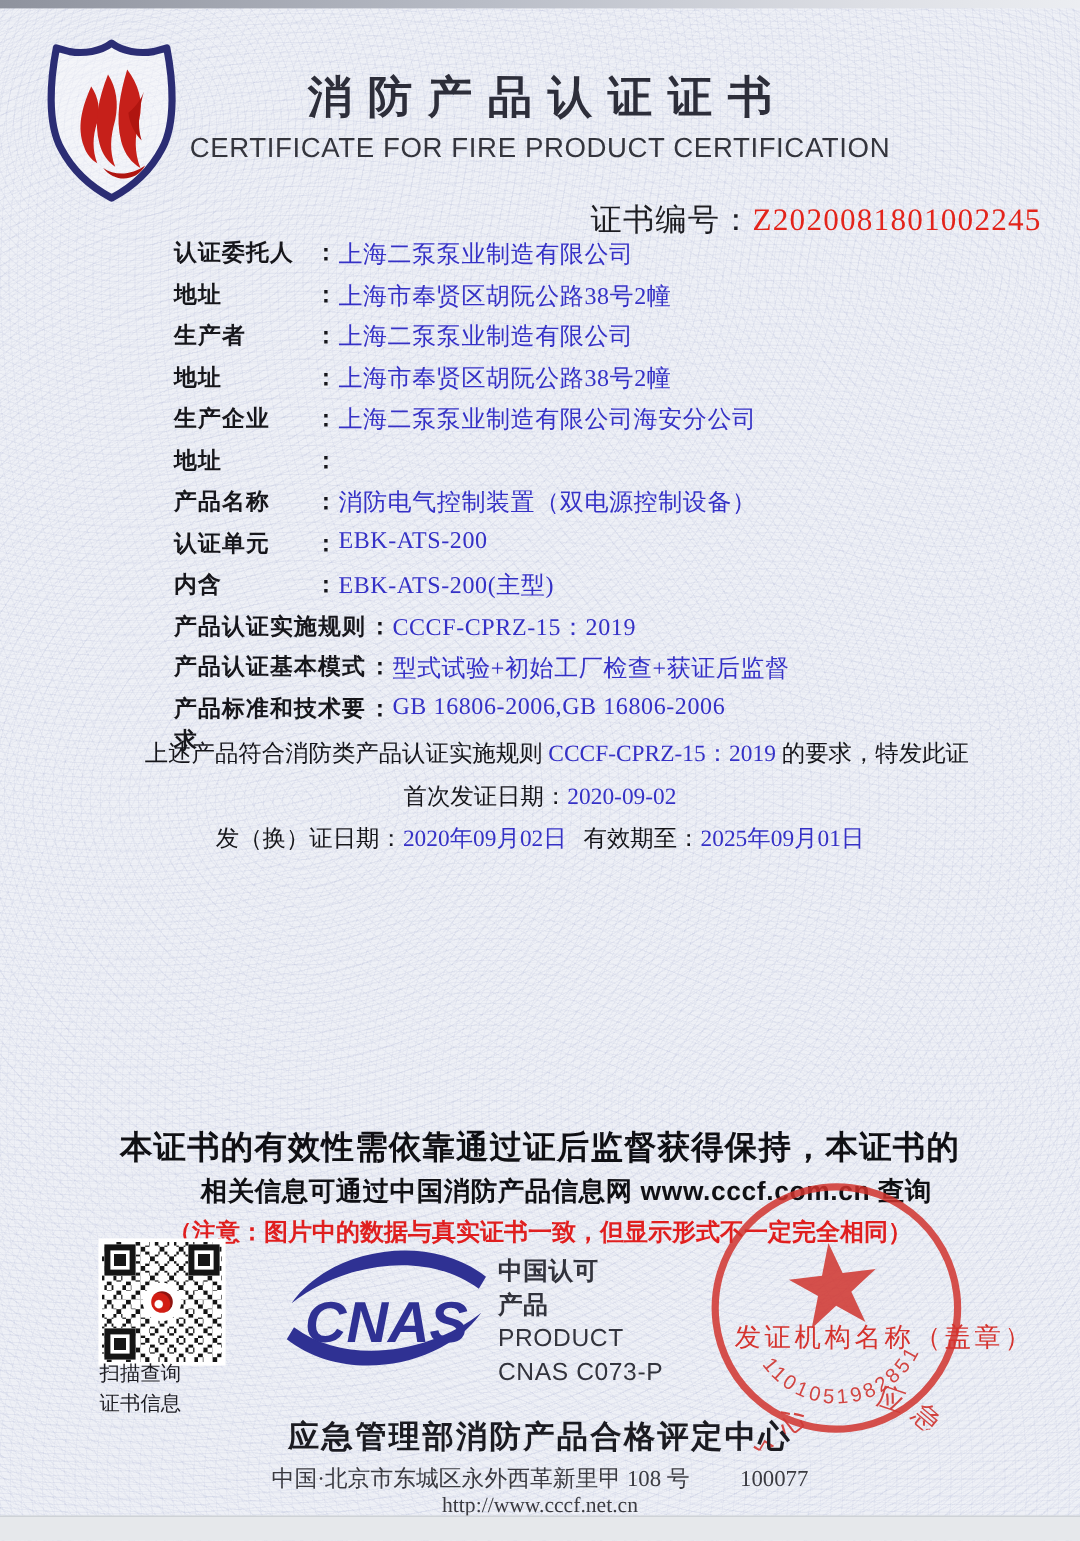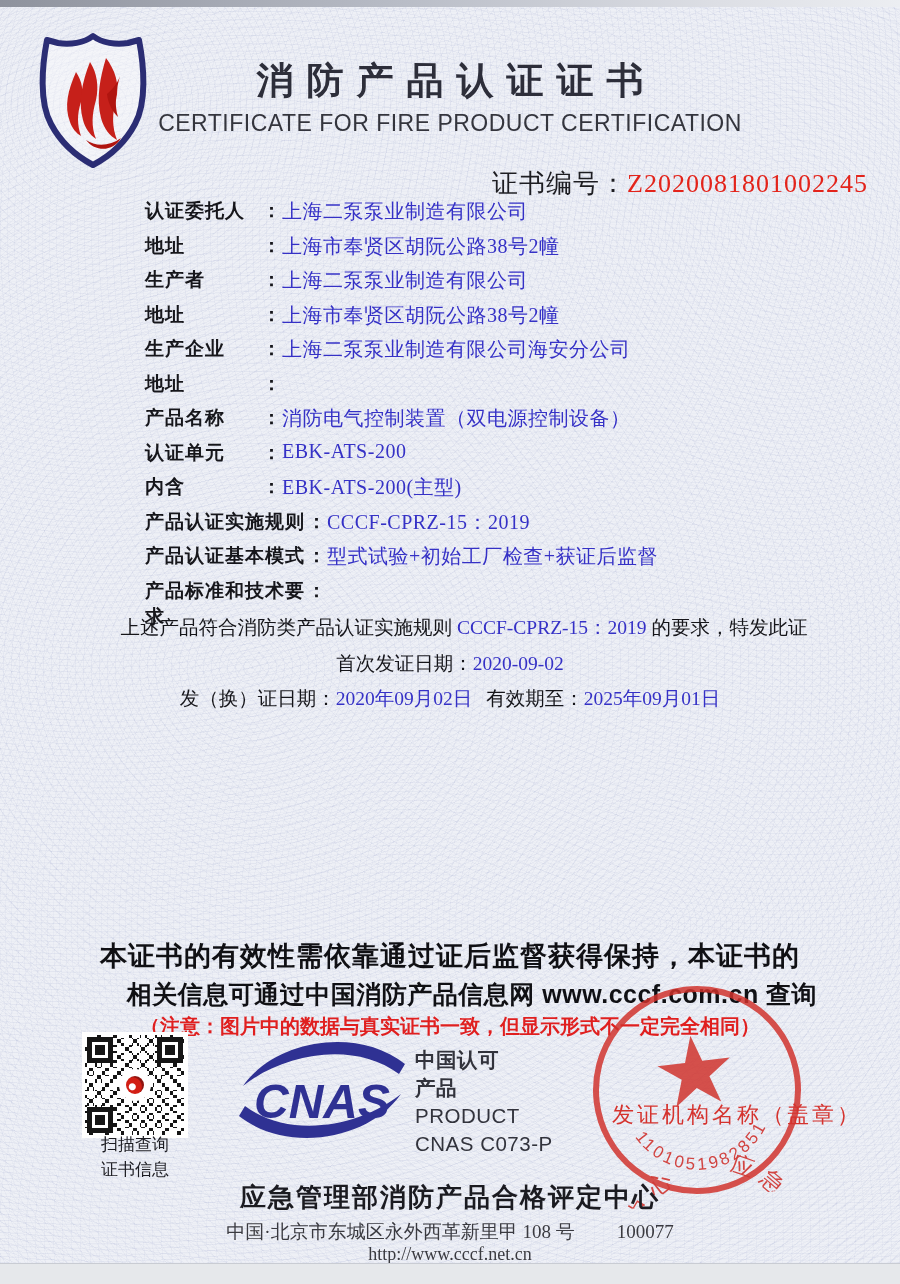--- a/index.html
+++ b/index.html
@@ -46,39 +46,39 @@
   .stmt { top:614px;padding-left:28px; }
   .first-issue { top:650px; }
   .issue-line { top:685px; }
   .blue { color:#3531c6; }
   .gap-l { margin-left:14px; }
 
   
   .notice1 { position:absolute; left:0; top:938px; width:100%; text-align:center;
     font-size:27px; font-weight:700; color:#101014; letter-spacing:1px; }
   .notice2 { position:absolute; left:0; top:978px; width:100%; text-align:center;
-    font-size:25px; font-weight:700; color:#101014; letter-spacing:.5px;padding-left:44px; }
+    font-size:22px; font-weight:700; color:#101014; letter-spacing:.5px;padding-left:44px; }
   .warning { position:absolute; left:0; top:1013px; width:100%; text-align:center;
     font-size:20px; font-weight:700; color:#e01f1f; }
 
   
   .qr { position:absolute; left:85px; top:1035px; width:100px; height:100px; background:#fff;
     background-image:
       repeating-conic-gradient(#fff 0 25%, transparent 0 50%),
       repeating-conic-gradient(#151515 0 25%, transparent 0 50%);
     background-size:15px 15px, 8px 8px; background-position:2px 3px, 0 0;
     outline:3px solid #fff; }
   .finder { position:absolute; width:26px; height:26px; border:5px solid #151515; background:#fff; }
   .finder::after { content:""; position:absolute; left:3px; top:3px; width:10px; height:10px; background:#151515; }
   .f-tl { left:2px; top:2px; } .f-tr { right:2px; top:2px; } .f-bl { left:2px; bottom:2px; }
   .qr-center { position:absolute; left:34px; top:34px; width:32px; height:32px; border-radius:50%;
     background:#fff; display:flex; align-items:center; justify-content:center; }
   .qr-flame { width:18px; height:18px; border-radius:50%;
     background:radial-gradient(circle at 35% 60%, #fff 0 3px, #d21e14 4px 9px, #8f1410 10px); }
-  .qr-caption { position:absolute; left:83px; top:1132px; width:104px; text-align:center;
+  .qr-caption { position:absolute; left:83px; top:1132px; width:104px; text-align:left;
     font-family:"Liberation Serif","DejaVu Serif",serif; font-size:17px; color:#1c1c22; line-height:25px; }
 
   
   .cnas { position:absolute; left:233px; top:1034px; width:178px; height:112px; }
   .accred { position:absolute; left:415px; top:1046px; font-size:20.5px; color:#32333c;
     line-height:28px; letter-spacing:.5px; }
   .accred .cn { font-weight:600; }
 
   
   .stamp { position:absolute; left:587px; top:980px; width:220px; height:220px;
@@ -167,20 +167,21 @@
         <span class="fvalue">CCCF-CPRZ-15：2019</span>
       </div>
     <div class="frow wide">
         <span class="flabel">产品认证基本模式</span>
         <span class="fcolon">：</span>
         <span class="fvalue">型式试验+初始工厂检查+获证后监督</span>
       </div>
     <div class="frow wide">
         <span class="flabel">产品标准和技术要求</span>
         <span class="fcolon">：</span>
+        <span class="fvalue">GB 16806-2006,GB 16806-2006</span>
       </div>
   </div>
 
   <div class="centerline stmt"><span>上述产品符合消防类产品认证实施规则 </span><span class="blue">CCCF-CPRZ-15：2019</span><span> 的要求，特发此证</span></div>
 
   <div class="centerline first-issue"><span>首次发证日期：</span><span class="blue">2020-09-02</span></div>
 
   <div class="centerline issue-line"><span>发（换）证日期：</span><span class="blue">2020年09月02日</span><span class="gap-l">有效期至：</span><span class="blue">2025年09月01日</span></div>
 
   <div class="notice1">本证书的有效性需依靠通过证后监督获得保持，本证书的</div>

